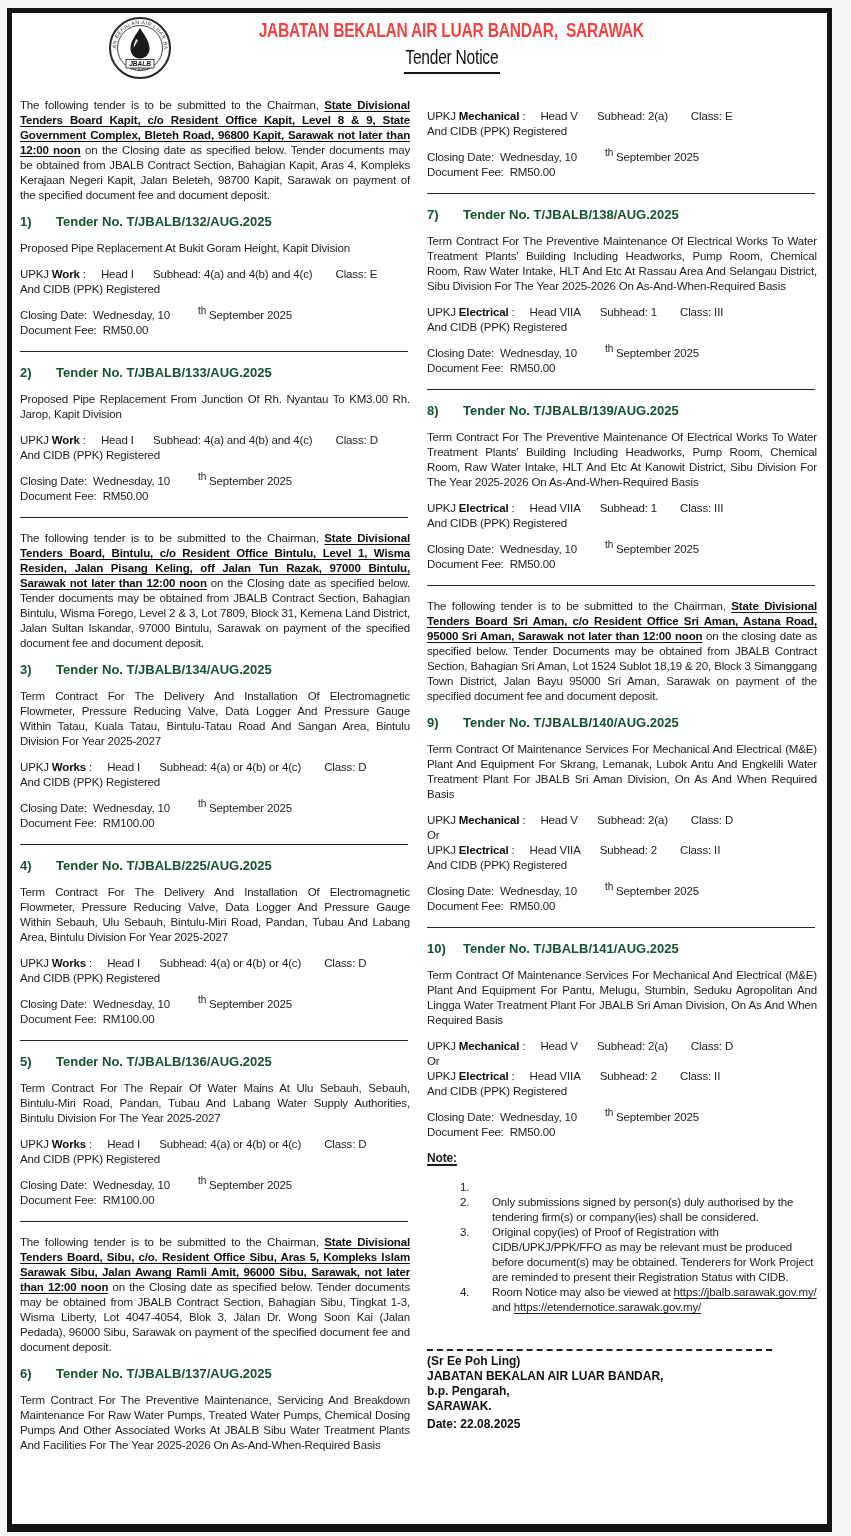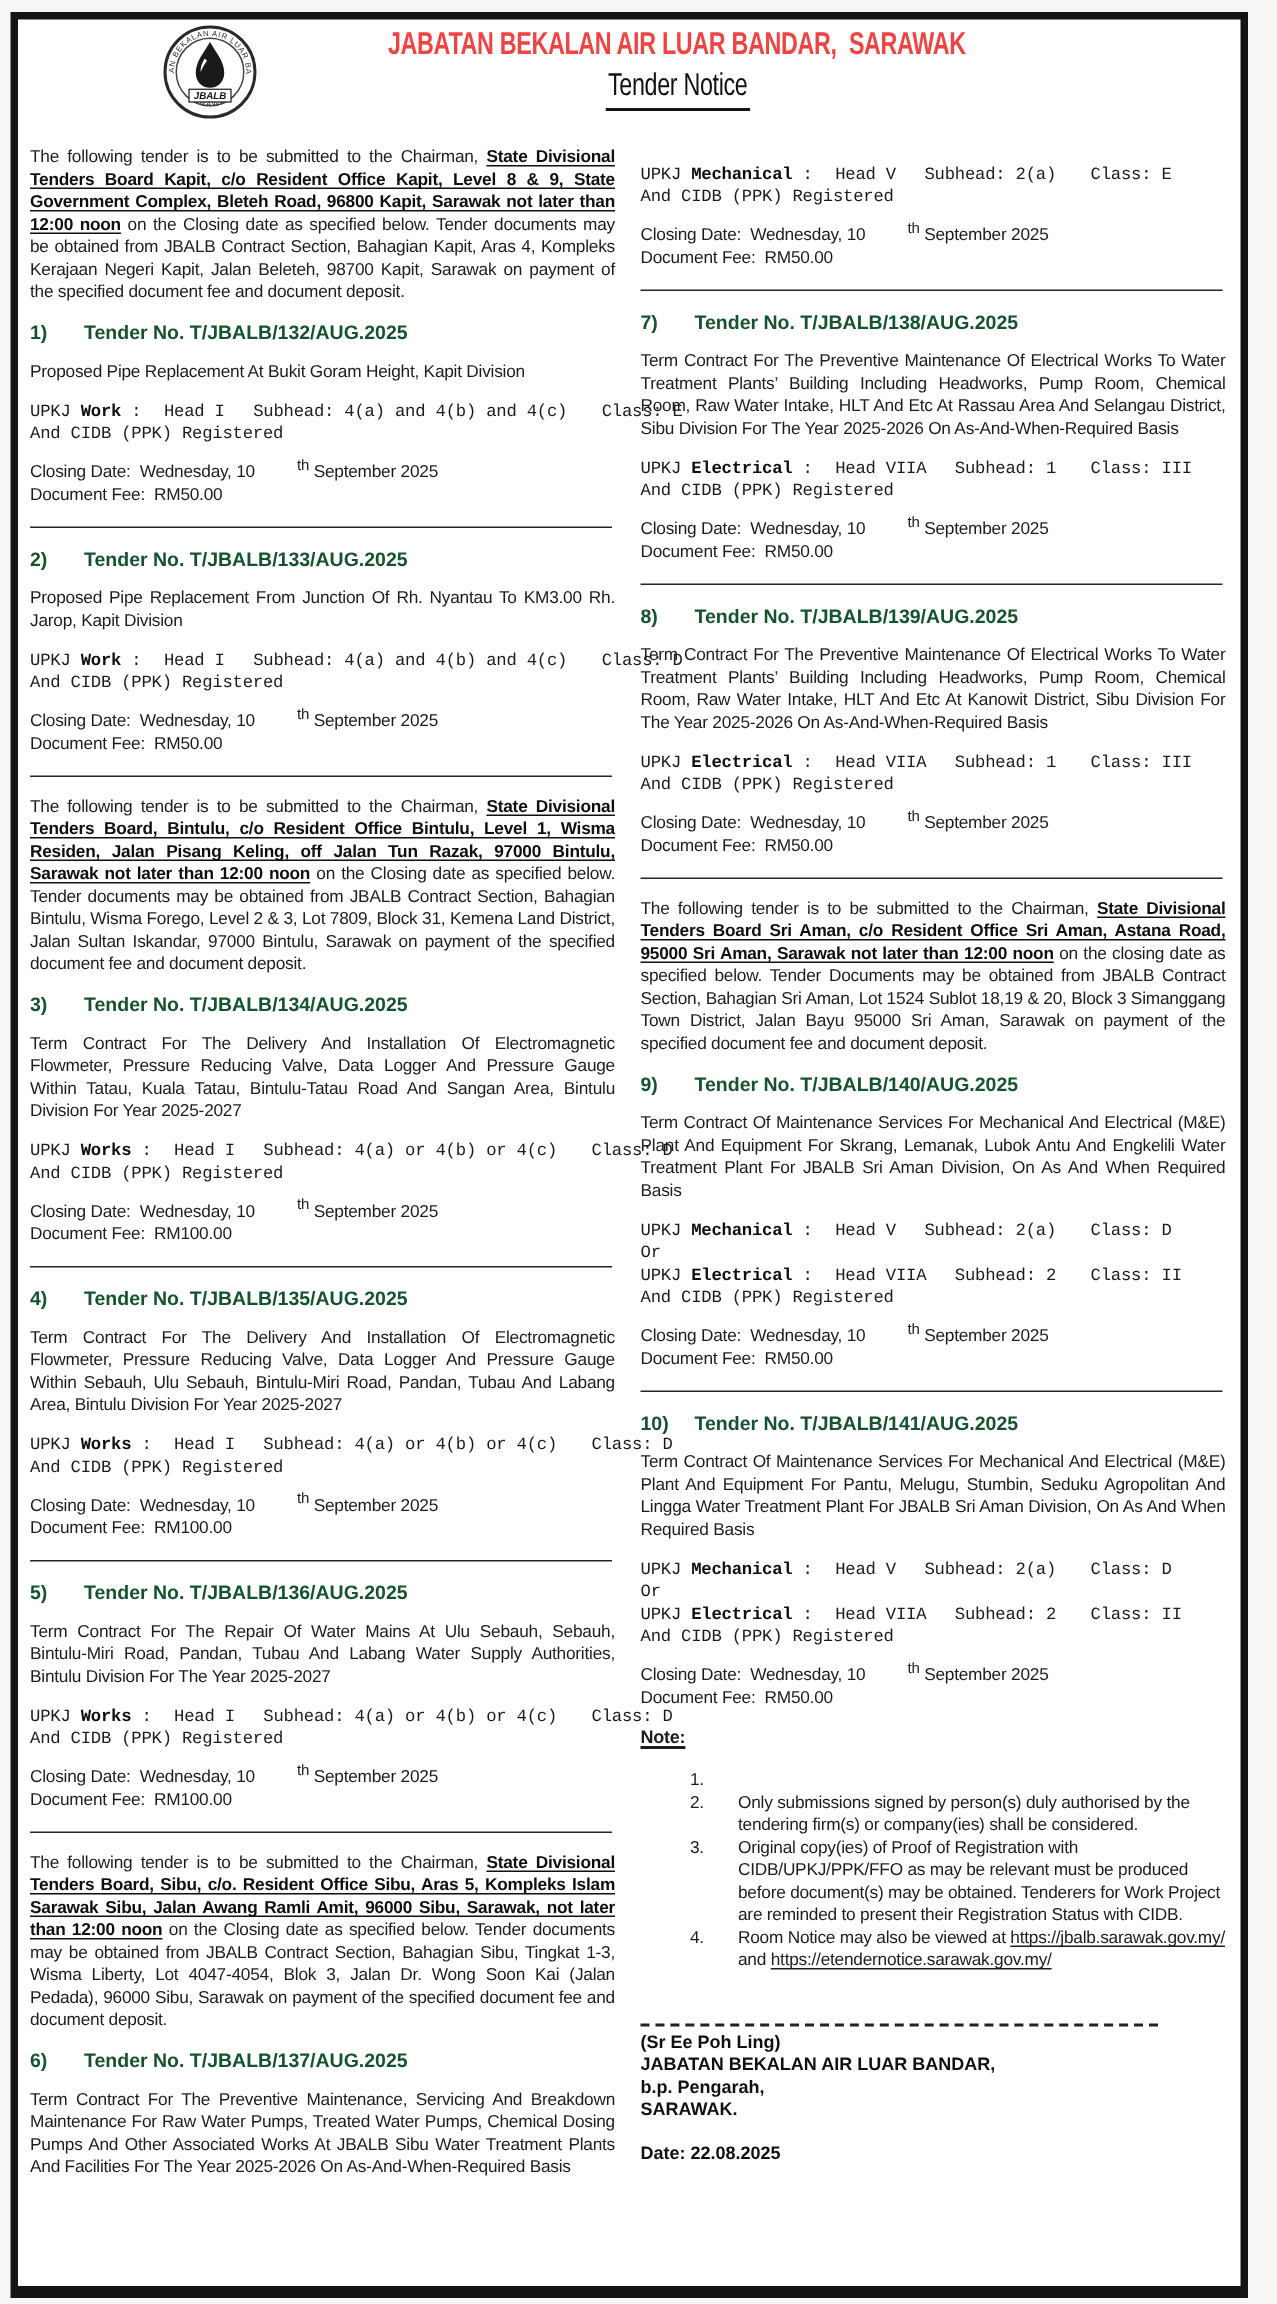--- a/index.html
+++ b/index.html
@@ -18,42 +18,42 @@
                    padding:0 2px 1px 2px;letter-spacing:-0.3px;}
   
   .cols{display:flex;gap:17px;padding:9px 10px 0 8px;justify-content:center;}
   .col{flex:1 1 0;min-width:0;}
   
   .para{font-size:11.5px;line-height:15px;letter-spacing:-0.15px;text-align:justify;margin:0 0 11px 0;}
   .bu{font-weight:700;color:#0f0f0f;text-decoration:underline;text-decoration-thickness:1px;text-underline-offset:2px;}
   .heading{font-size:13px;font-weight:700;color:#14532d;margin:2px 0 11px 0;line-height:16px;}
   .num{display:inline-block;width:36px;}
   .qual{margin:11px 0;font-size:11.5px;line-height:15px;letter-spacing:-0.15px;}
-  .qline{white-space:nowrap;font-family:Liberation Mono, monospace;}
+  .qline{white-space:nowrap;}
   .b{font-weight:700;color:#0f0f0f;}
   .q-head{margin-left:15px;}
   .q-sub{margin-left:19px;}
   .q-cls{margin-left:23px;}
   .closing{margin:11px 0;font-size:11.5px;line-height:15px;letter-spacing:-0.15px;}
   .cval{margin-left:6px;}
   sup{font-size:10px;line-height:0;margin-left:28px;}
   .sep{height:0;border-top:1.5px solid #262626;margin:13px 2px 13px 0;}
   
   .note{font-size:11.5px;line-height:15px;letter-spacing:-0.15px;margin-top:4px;}
   .note-label{font-weight:700;text-decoration:underline;text-decoration-thickness:1.5px;
               text-underline-offset:2px;margin:2px 0 14px 0;font-size:12px;}
   .note-item{display:flex;padding-left:33px;margin:0;}
   .note-num{width:32px;flex:none;}
   .note-text{flex:1 1 0;}
   .ulink{text-decoration:underline;text-underline-offset:1.5px;}
   
   .signature{margin-top:34px;font-size:12px;line-height:15px;}
   .dashline{width:345px;border-top:2px dashed #222;margin-bottom:3px;}
   .sig{font-weight:700;color:#101010;}
-  .date{margin-top:14px;}
+  .date{margin-top:3px;}
 </style>
 </head>
 <body>
 
 <div class="frame">
 
   <div class="header">
     <svg class="logo" width="64" height="66" viewBox="0 0 64 66">
       <defs>
         <path id="arcTop" d="M 8,33 A 24,24 0 0 1 56,33"></path>
@@ -112,21 +112,21 @@
         <div class="para">Term Contract For The Delivery And Installation Of Electromagnetic Flowmeter, Pressure Reducing Valve, Data Logger And Pressure Gauge Within Tatau, Kuala Tatau, Bintulu-Tatau Road And Sangan Area, Bintulu Division For Year 2025-2027</div>
         <div class="qual">
           <div class="qline"><span>UPKJ </span><span class="b">Works</span><span> :</span><span class="q-head">Head I</span><span class="q-sub">Subhead: 4(a) or 4(b) or 4(c)</span><span class="q-cls">Class: D</span></div>
           <div class="qline">And CIDB (PPK) Registered</div>
         </div>
         <div class="closing">
           <div class="cline"><span>Closing Date:</span><span class="cval">Wednesday, 10<sup>th</sup> September 2025</span></div>
           <div class="cline"><span>Document Fee:</span><span class="cval">RM100.00</span></div>
         </div>
         <div class="sep"></div>
-        <div class="heading"><span class="num">4)</span><span>Tender No. T/JBALB/135/AUG.2025</span></div>
+        <div class="heading"><span class="num">4)</span><span>Tender No. T/JBALB/225/AUG.2025</span></div>
         <div class="para">Term Contract For The Delivery And Installation Of Electromagnetic Flowmeter, Pressure Reducing Valve, Data Logger And Pressure Gauge Within Sebauh, Ulu Sebauh, Bintulu-Miri Road, Pandan, Tubau And Labang Area, Bintulu Division For Year 2025-2027</div>
         <div class="qual">
           <div class="qline"><span>UPKJ </span><span class="b">Works</span><span> :</span><span class="q-head">Head I</span><span class="q-sub">Subhead: 4(a) or 4(b) or 4(c)</span><span class="q-cls">Class: D</span></div>
           <div class="qline">And CIDB (PPK) Registered</div>
         </div>
         <div class="closing">
           <div class="cline"><span>Closing Date:</span><span class="cval">Wednesday, 10<sup>th</sup> September 2025</span></div>
           <div class="cline"><span>Document Fee:</span><span class="cval">RM100.00</span></div>
         </div>
         <div class="sep"></div>

